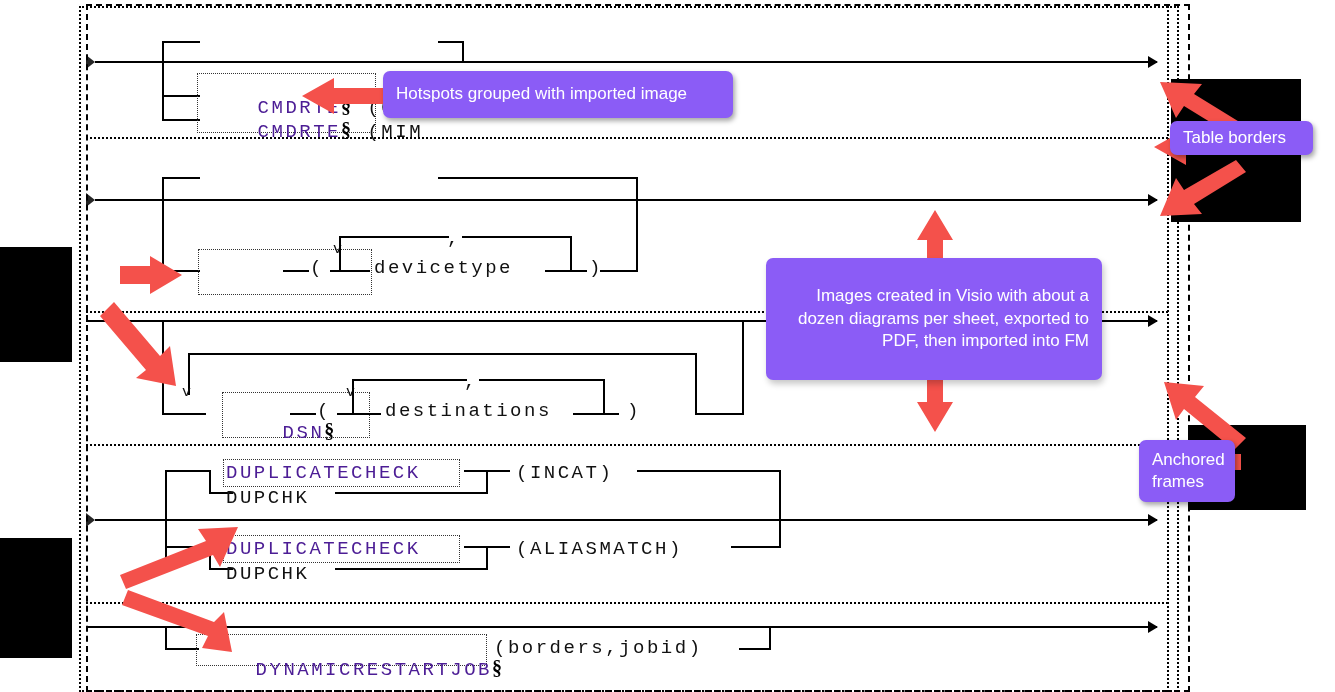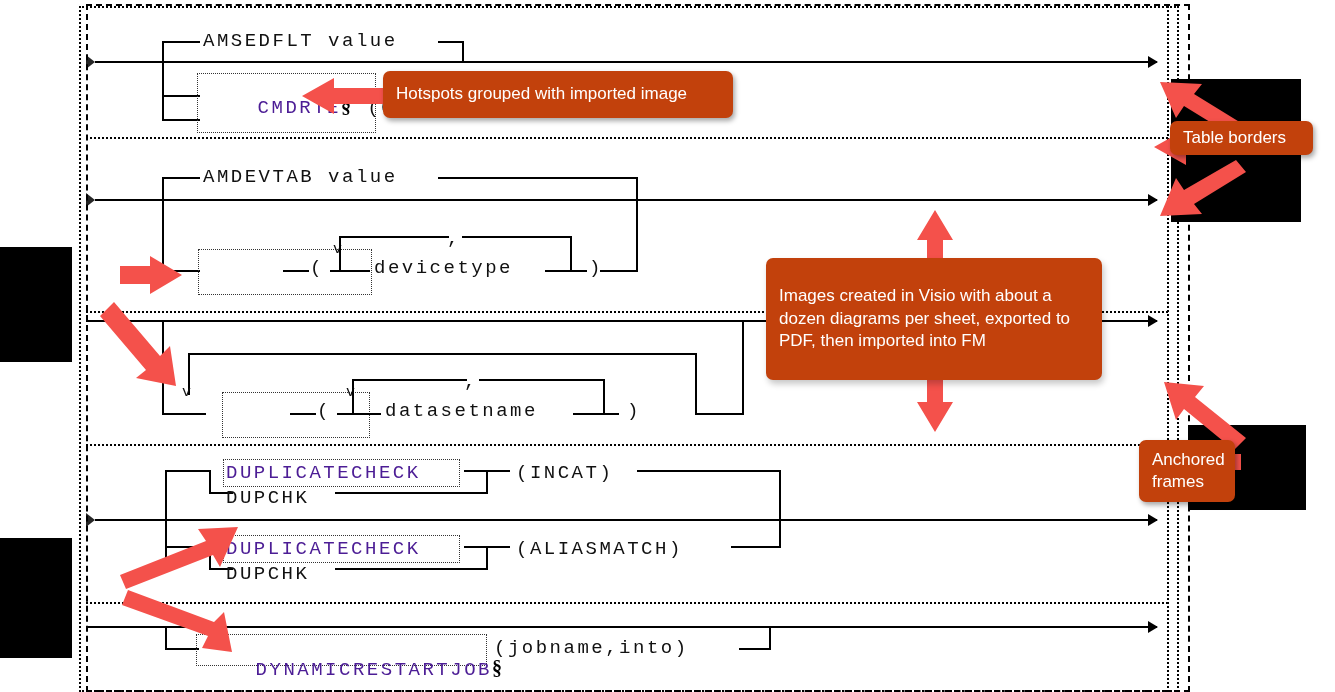--- a/index.html
+++ b/index.html
@@ -24,21 +24,21 @@
   .hotspot{position:absolute;border:1px dotted #333;}
 
   
   .startmark{position:absolute;width:0;height:0;border-top:7px solid transparent;
              border-bottom:7px solid transparent;border-left:9px solid #000;opacity:.85;}
   .endmark{position:absolute;width:0;height:0;border-top:6px solid transparent;
            border-bottom:6px solid transparent;border-left:10px solid #000;}
 
   
   .shadowblk{position:absolute;background:#000;}
-  .callout{position:absolute;background:#c2410c;border-radius:7px;color:#fff;
+  .callout{position:absolute;background:#8b5cf6;border-radius:7px;color:#fff;
            font-size:17px;line-height:1.32;padding:17px 13px;box-sizing:border-box;
            box-shadow:2px 3px 5px rgba(0,0,0,.35);}
   .callout.plain{box-shadow:2px 4px 6px rgba(0,0,0,.22);}
   .arrow{position:absolute;}
   .arrow svg{display:block;overflow:visible;}
 </style>
 </head>
 <body>
 
 <div id="stage">
@@ -55,38 +55,39 @@
 
   <div class="startmark" style="left:86px;top:55px;"></div>
   <div class="hl" style="left:95px;top:61px;width:1062px;"></div>
   <div class="endmark" style="left:1148px;top:56px;"></div>
 
   <div class="vl" style="left:162px;top:41px;height:80px;"></div>
   <div class="hl" style="left:162px;top:41px;width:38px;"></div>
   <div class="hl" style="left:162px;top:95px;width:38px;"></div>
   <div class="hl" style="left:162px;top:119px;width:38px;"></div>
 
-  <div class="mono" style="left:203px;top:32px;">AMSEDFLT value</div>
   <div class="hl" style="left:438px;top:41px;width:26px;"></div>
   <div class="vl" style="left:462px;top:41px;height:22px;"></div>
 
   <div class="hotspot" style="left:197px;top:73px;width:177px;height:58px;"></div>
   <div class="mono" style="left:202px;top:77px;">
     <span class="kw">CMDRTE</span><span class="sect">§</span><span> (GRS</span>
   </div>
+  <div class="mono" style="left:202px;top:101px;">
+    <span class="kw">CMDRTE</span><span class="sect">§</span><span> (MIM</span>
+  </div>
 
   <div class="startmark" style="left:86px;top:193px;"></div>
   <div class="hl" style="left:95px;top:199px;width:1062px;"></div>
   <div class="endmark" style="left:1148px;top:194px;"></div>
 
   <div class="vl" style="left:162px;top:177px;height:95px;"></div>
   <div class="hl" style="left:162px;top:177px;width:38px;"></div>
   <div class="hl" style="left:162px;top:270px;width:38px;"></div>
 
-  <div class="mono" style="left:203px;top:168px;">AMDEVTAB value</div>
   <div class="hl" style="left:438px;top:177px;width:200px;"></div>
   <div class="vl" style="left:636px;top:177px;height:95px;"></div>
   <div class="hl" style="left:600px;top:270px;width:38px;"></div>
 
   <div class="hotspot" style="left:198px;top:249px;width:172px;height:44px;"></div>
   <div class="hl" style="left:283px;top:270px;width:26px;"></div>
   <div class="mono" style="left:310px;top:259px;">(</div>
   <div class="hl" style="left:330px;top:270px;width:40px;"></div>
   <div class="mono" style="left:333px;top:242px;font-size:15px;">v</div>
   <div class="vl" style="left:339px;top:243px;height:0px;"></div>
@@ -108,25 +109,28 @@
 
   <div class="vl" style="left:188px;top:353px;height:42px;"></div>
   <div class="hl" style="left:188px;top:353px;width:509px;"></div>
   <div class="vl" style="left:695px;top:353px;height:60px;"></div>
   <div class="mono" style="left:182px;top:385px;font-size:15px;">v</div>
 
   <div class="vl" style="left:742px;top:320px;height:93px;"></div>
   <div class="hl" style="left:695px;top:413px;width:49px;"></div>
 
   <div class="hotspot" style="left:222px;top:392px;width:146px;height:44px;"></div>
+  <div class="mono" style="left:227px;top:402px;">
+    <span class="kw">DSN</span><span class="sect">§</span>
+  </div>
   <div class="hl" style="left:290px;top:413px;width:26px;"></div>
   <div class="mono" style="left:317px;top:402px;">(</div>
   <div class="hl" style="left:337px;top:413px;width:44px;"></div>
   <div class="mono" style="left:346px;top:385px;font-size:15px;">v</div>
-  <div class="mono" style="left:385px;top:402px;">datasetname</div>
+  <div class="mono" style="left:385px;top:402px;">destinations</div>
   <div class="hl" style="left:573px;top:413px;width:46px;"></div>
   <div class="mono" style="left:627px;top:402px;">)</div>
 
   <div class="vl" style="left:352px;top:379px;height:34px;"></div>
   <div class="hl" style="left:352px;top:379px;width:115px;"></div>
   <div class="mono" style="left:464px;top:373px;">,</div>
   <div class="hl" style="left:479px;top:379px;width:126px;"></div>
   <div class="vl" style="left:603px;top:379px;height:34px;"></div>
 
   <div class="startmark" style="left:86px;top:513px;"></div>
@@ -163,21 +167,21 @@
 
   <div class="hl" style="left:86px;top:626px;width:1071px;"></div>
   <div class="endmark" style="left:1148px;top:621px;"></div>
   <div class="vl" style="left:165px;top:626px;height:24px;"></div>
   <div class="hl" style="left:165px;top:648px;width:34px;"></div>
 
   <div class="hotspot" style="left:196px;top:634px;width:289px;height:30px;"></div>
   <div class="mono" style="left:200px;top:639px;">
     <span class="kw">DYNAMICRESTARTJOB</span><span class="sect">§</span>
   </div>
-  <div class="mono" style="left:494px;top:639px;">(jobname,into)</div>
+  <div class="mono" style="left:494px;top:639px;">(borders,jobid)</div>
   <div class="hl" style="left:739px;top:648px;width:32px;"></div>
   <div class="vl" style="left:769px;top:626px;height:24px;"></div>
 
   <div class="arrow" style="left:300px;top:74px;">
     <svg width="110" height="44" viewBox="0 0 110 44">
       <path d="M2,22 L34,4 L34,14 L108,14 L108,30 L34,30 L34,40 Z" fill="#f4514b"></path>
     </svg>
   </div>
   <div class="callout" style="left:383px;top:71px;width:350px;height:47px;display:flex;align-items:center;">
     <span>Hotspots grouped with imported image</span>
@@ -218,21 +222,21 @@
   <div class="arrow" style="left:913px;top:208px;">
     <svg width="44" height="64" viewBox="0 0 44 64">
       <path d="M22,2 L4,32 L14,32 L14,62 L30,62 L30,32 L40,32 Z" fill="#f4514b"></path>
     </svg>
   </div>
   <div class="arrow" style="left:913px;top:370px;">
     <svg width="44" height="64" viewBox="0 0 44 64">
       <path d="M22,62 L4,32 L14,32 L14,2 L30,2 L30,32 L40,32 Z" fill="#f4514b"></path>
     </svg>
   </div>
-  <div class="callout plain" style="left:766px;top:258px;width:336px;height:122px;display:flex;align-items:center;">
+  <div class="callout plain" style="left:766px;top:258px;width:336px;height:122px;display:flex;align-items:center;text-align:right;">
     <span>Images created in Visio with about a dozen diagrams per sheet, exported to PDF, then imported into FM</span>
   </div>
 
   <div class="shadowblk" style="left:1188px;top:425px;width:118px;height:85px;"></div>
   <div class="arrow" style="left:1162px;top:378px;">
     <svg width="86" height="74" viewBox="0 0 86 74">
       <path d="M2,4 L42,8 L33,19 L84,60 L72,72 L22,31 L14,42 Z" fill="#f4514b"></path>
     </svg>
   </div>
   <div class="arrow" style="left:1157px;top:440px;">

